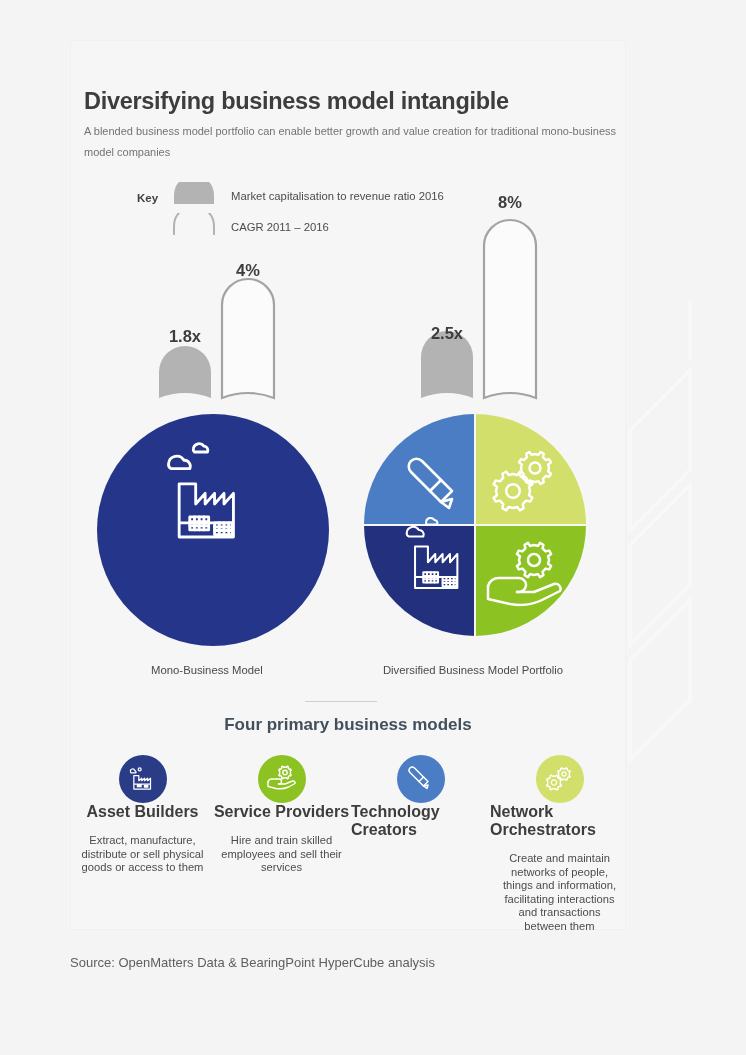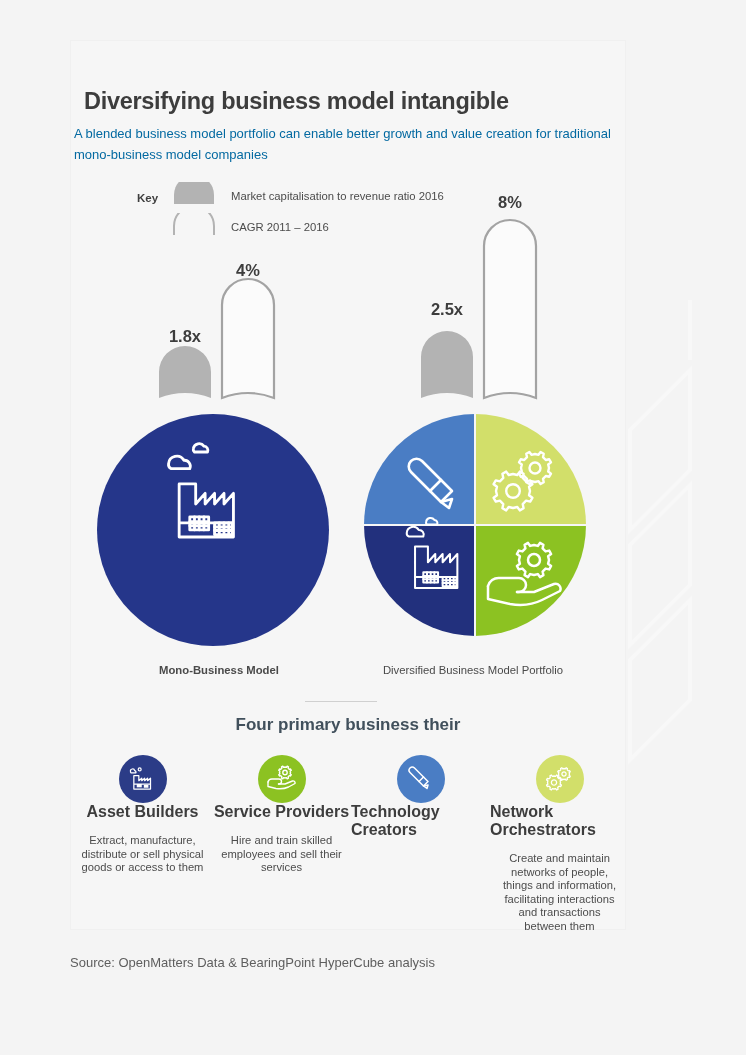--- a/index.html
+++ b/index.html
@@ -21,42 +21,42 @@
     background:#f6f6f6;
     border:1px solid #f0f0f0;
     box-sizing:border-box;
   }
 
   .title{
     position:absolute;left:84px;top:72px;
     font-size:23.5px;font-weight:bold;color:#3d3d3d;letter-spacing:-0.3px;
   }
   .subtitle{
-    position:absolute;left:74px;top:110px;width:560px;
-    font-size:13px;line-height:21px;color:#0369a1;font-weight:400;
+    position:absolute;left:84px;top:110px;width:560px;
+    font-size:11px;line-height:21px;color:#737373;font-weight:400;
   }
 
   
   .key-wrap{position:absolute;left:137px;top:182px;width:400px;}
   .key-label{position:absolute;left:0;top:10px;font-size:11.5px;font-weight:bold;color:#3f3f3f;}
   .key-row{position:absolute;left:35px;display:flex;align-items:flex-end;}
   .key-row.r1{top:0px;}
   .key-row.r2{top:31px;}
   .key-swatch{width:44px;height:22px;}
   .key-text{font-size:11.3px;color:#4c4c4c;margin-left:15px;margin-bottom:2px;white-space:nowrap;}
 
   
   .bars{position:absolute;left:0;top:0;width:746px;height:1055px;pointer-events:none;}
   .bar-label{position:absolute;font-size:16.5px;font-weight:bold;color:#3d3d3d;text-align:center;}
 
   
   .circle-mono{position:absolute;left:97px;top:414px;width:232px;height:232px;}
   .circle-div{position:absolute;left:364px;top:414px;width:222px;height:222px;}
   .circle-cap{position:absolute;font-size:11.3px;color:#4a4a4a;text-align:center;}
-  .cap-mono{left:119px;top:664px;width:200px;font-weight:bold;}
+  .cap-mono{left:107px;top:664px;width:200px;}
   .cap-div{left:373px;top:664px;width:200px;}
 
   
   .divider{position:absolute;left:305px;top:701px;width:72px;height:1px;background:#d0d0d0;}
   .section-head{position:absolute;left:73px;top:715px;width:550px;text-align:center;
     font-size:17px;font-weight:bold;color:#41505c;}
 
   
   .models{position:absolute;left:73px;top:755px;width:556px;display:flex;}
   .model{width:139px;display:flex;flex-direction:column;align-items:center;}
@@ -113,21 +113,21 @@
 
   <path d="M222 398 L222 305 A26 26 0 0 1 274 305 L274 398 Q248 388 222 398 Z" fill="#fbfbfb" stroke="#a3a3a3" stroke-width="2.2"></path>
 
   <path d="M421 398 L421 357 A26 26 0 0 1 473 357 L473 398 Q447 388 421 398 Z" fill="#b3b3b3"></path>
 
   <path d="M484 398 L484 246 A26 26 0 0 1 536 246 L536 398 Q510 388 484 398 Z" fill="#fbfbfb" stroke="#a3a3a3" stroke-width="2.2"></path>
 </svg>
 
 <span class="bar-label" style="left:145px;top:327px;width:80px;">1.8x</span>
 <span class="bar-label" style="left:208px;top:261px;width:80px;">4%</span>
-<span class="bar-label" style="left:407px;top:300px;width:80px;">2.5x</span>
+<span class="bar-label" style="left:407px;top:324px;width:80px;">2.5x</span>
 <span class="bar-label" style="left:470px;top:193px;width:80px;">8%</span>
 
 <div class="circle-mono">
   <svg width="232" height="232" viewBox="0 0 232 232">
     <circle cx="116" cy="116" r="116" fill="#25368a"></circle>
     <g fill="none" stroke="#ffffff" stroke-width="2.4" stroke-linejoin="round" stroke-linecap="round" transform="translate(68,64) scale(1.18)">
       <path d="M12 38 L12 5 L26 5 L26 22 L34 13 L34 22 L42 13 L42 22 L50 13 L50 22 L58 13 L58 38 Z
                M12 38 L58 38 L58 50 L12 50 Z"></path>
       <rect x="21" y="33" width="16" height="11"></rect>
       <path d="M25 33 L25 44 M29 33 L29 44 M33 33 L33 44 M21 37 L37 37 M21 40.5 L37 40.5"></path>
@@ -184,21 +184,21 @@
         <circle cx="0" cy="0" r="6"></circle>
       </g>
       <path d="M0 44 L0 57 L22 62 q18 3 32 -4 L72 49 a5 5 0 0 0 -6 -7 L46 50 L29 50"></path>
       <path d="M0 44 a11 11 0 0 1 11 -8 L31 36 a7 7 0 0 1 0 14 L29 50"></path>
     </g>
   </svg>
 </div>
 <div class="circle-cap cap-div">Diversified Business Model Portfolio</div>
 
 <div class="divider"></div>
-<div class="section-head">Four primary business their</div>
+<div class="section-head">Four primary business models</div>
 
 <div class="models">
 
   <div class="model">
     <div class="model-icon" style="background:#2b3c87;">
       <svg width="30" height="30" viewBox="0 0 72 64">
         <g fill="none" stroke="#ffffff" stroke-width="3" stroke-linejoin="round" stroke-linecap="round" transform="translate(4,22)">
           <path d="M10 22 L10 2 L22 2 L22 14 L29 8 L29 14 L36 8 L36 14 L43 8 L43 14 L50 8 L50 22 Z
                    M10 22 L50 22 L50 34 L10 34 Z"></path>
           <rect x="17" y="22" width="12" height="8" fill="#ffffff" stroke="none"></rect>

